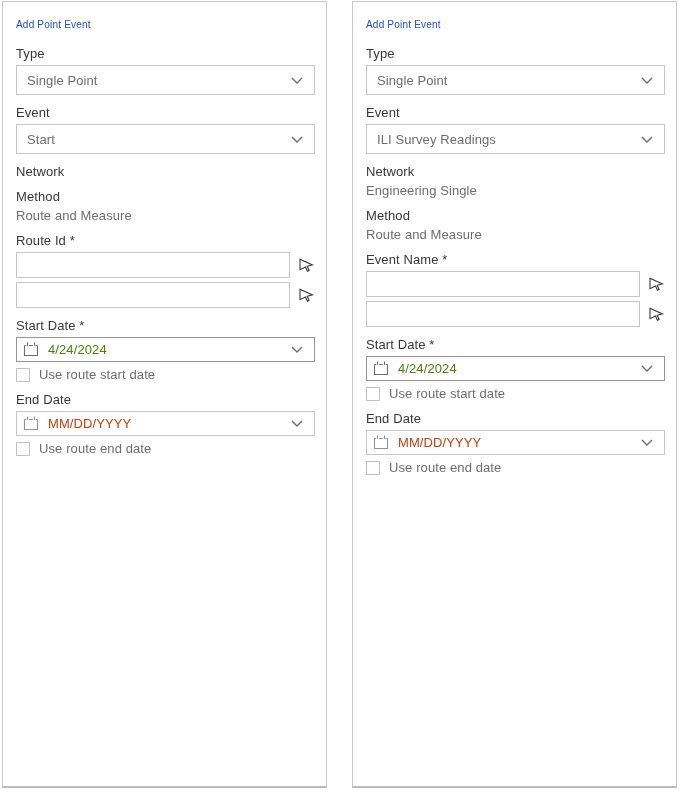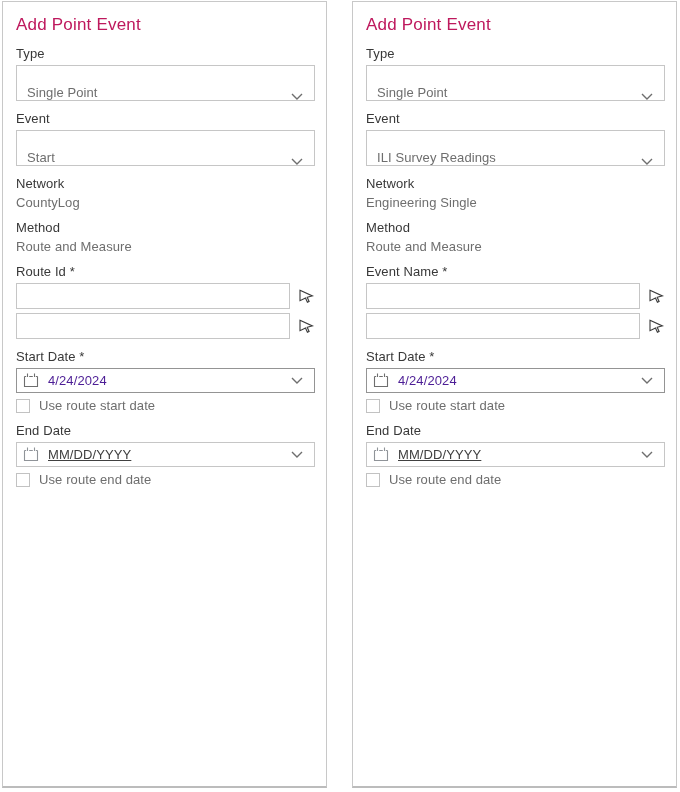--- a/index.html
+++ b/index.html
@@ -16,48 +16,48 @@
     height: 787px;
     background: #fff;
     border: 1px solid #c8c8c8;
     border-bottom: 2px solid #bcbcbc;
     padding: 14px 11px 0 13px;
   }
   #panel-left  { left: 2px; }
   #panel-right { left: 352px; }
 
   .title {
-    font-size: 17px;
+    font-size: 10px;
     line-height: 17px;
-    color: #be185d;
+    color: #1d4ed8;
     letter-spacing: 0.2px;
   }
   .label {
     margin-top: 10px;
     font-size: 13px;
     line-height: 15px;
     color: #383838;
     letter-spacing: 0.1px;
   }
   .label.first { margin-top: 13px; }
   .value {
     margin-top: 4px;
     font-size: 13px;
     line-height: 15px;
     color: #6e6e6e;
     letter-spacing: 0.1px;
   }
   .select {
     margin-top: 4px;
-    height: 36px;
+    height: 30px;
     width: 100%;
     border: 1px solid #c6c6c6;
     background: #fff;
     display: flex;
-    align-items: flex-end;
+    align-items: center;
     justify-content: space-between;
     padding: 0 11px 0 10px;
     cursor: pointer;
   }
   .select .val {
     font-size: 13px;
     color: #6e6e6e;
     letter-spacing: 0.1px;
   }
   .chev { flex: 0 0 auto; display: block; }
@@ -101,24 +101,24 @@
     display: flex;
     align-items: center;
     gap: 9px;
     padding: 0 11px 0 6px;
     cursor: pointer;
   }
   .date-box.light { border-color: #c6c6c6; }
   .date-text {
     flex: 1;
     font-size: 13px;
-    color: #4c1d95;
-    letter-spacing: 0.1px;
-  }
-  .date-text.placeholder { color: #404040; text-decoration: underline; }
+    color: #4d7c0f;
+    letter-spacing: 0.1px;
+  }
+  .date-text.placeholder { color: #c2410c; }
 
   .cb-row {
     margin-top: 5px;
     display: flex;
     align-items: center;
     gap: 9px;
     height: 15px;
   }
   .checkbox {
     width: 14px;
@@ -151,21 +151,20 @@
 
   <div class="label">Event</div>
   <div class="select">
     <span class="val">Start</span>
     <svg class="chev" width="12" height="7" viewBox="0 0 12 7">
         <path d="M1 1l5 5 5-5" fill="none" stroke="#6e6e6e" stroke-width="1.4"></path>
       </svg>
   </div>
 
   <div class="label">Network</div>
-  <div class="value">CountyLog</div>
 
   <div class="label">Method</div>
   <div class="value">Route and Measure</div>
 
   <div class="label">Route Id *</div>
   <div class="input-row">
     <input class="text-input" type="text" value="" style="">
     <button class="pick-btn">
       <svg width="17" height="16" viewBox="0 0 17 16">
           <path d="M2 2.3 L14.4 7.9 L9.2 9.3 L11.1 13.5 L9.4 14.3 L7.5 10.1 L2 12.7 Z" fill="#fff" stroke="#3a3a3a" stroke-width="1.1" stroke-linejoin="miter"></path>

